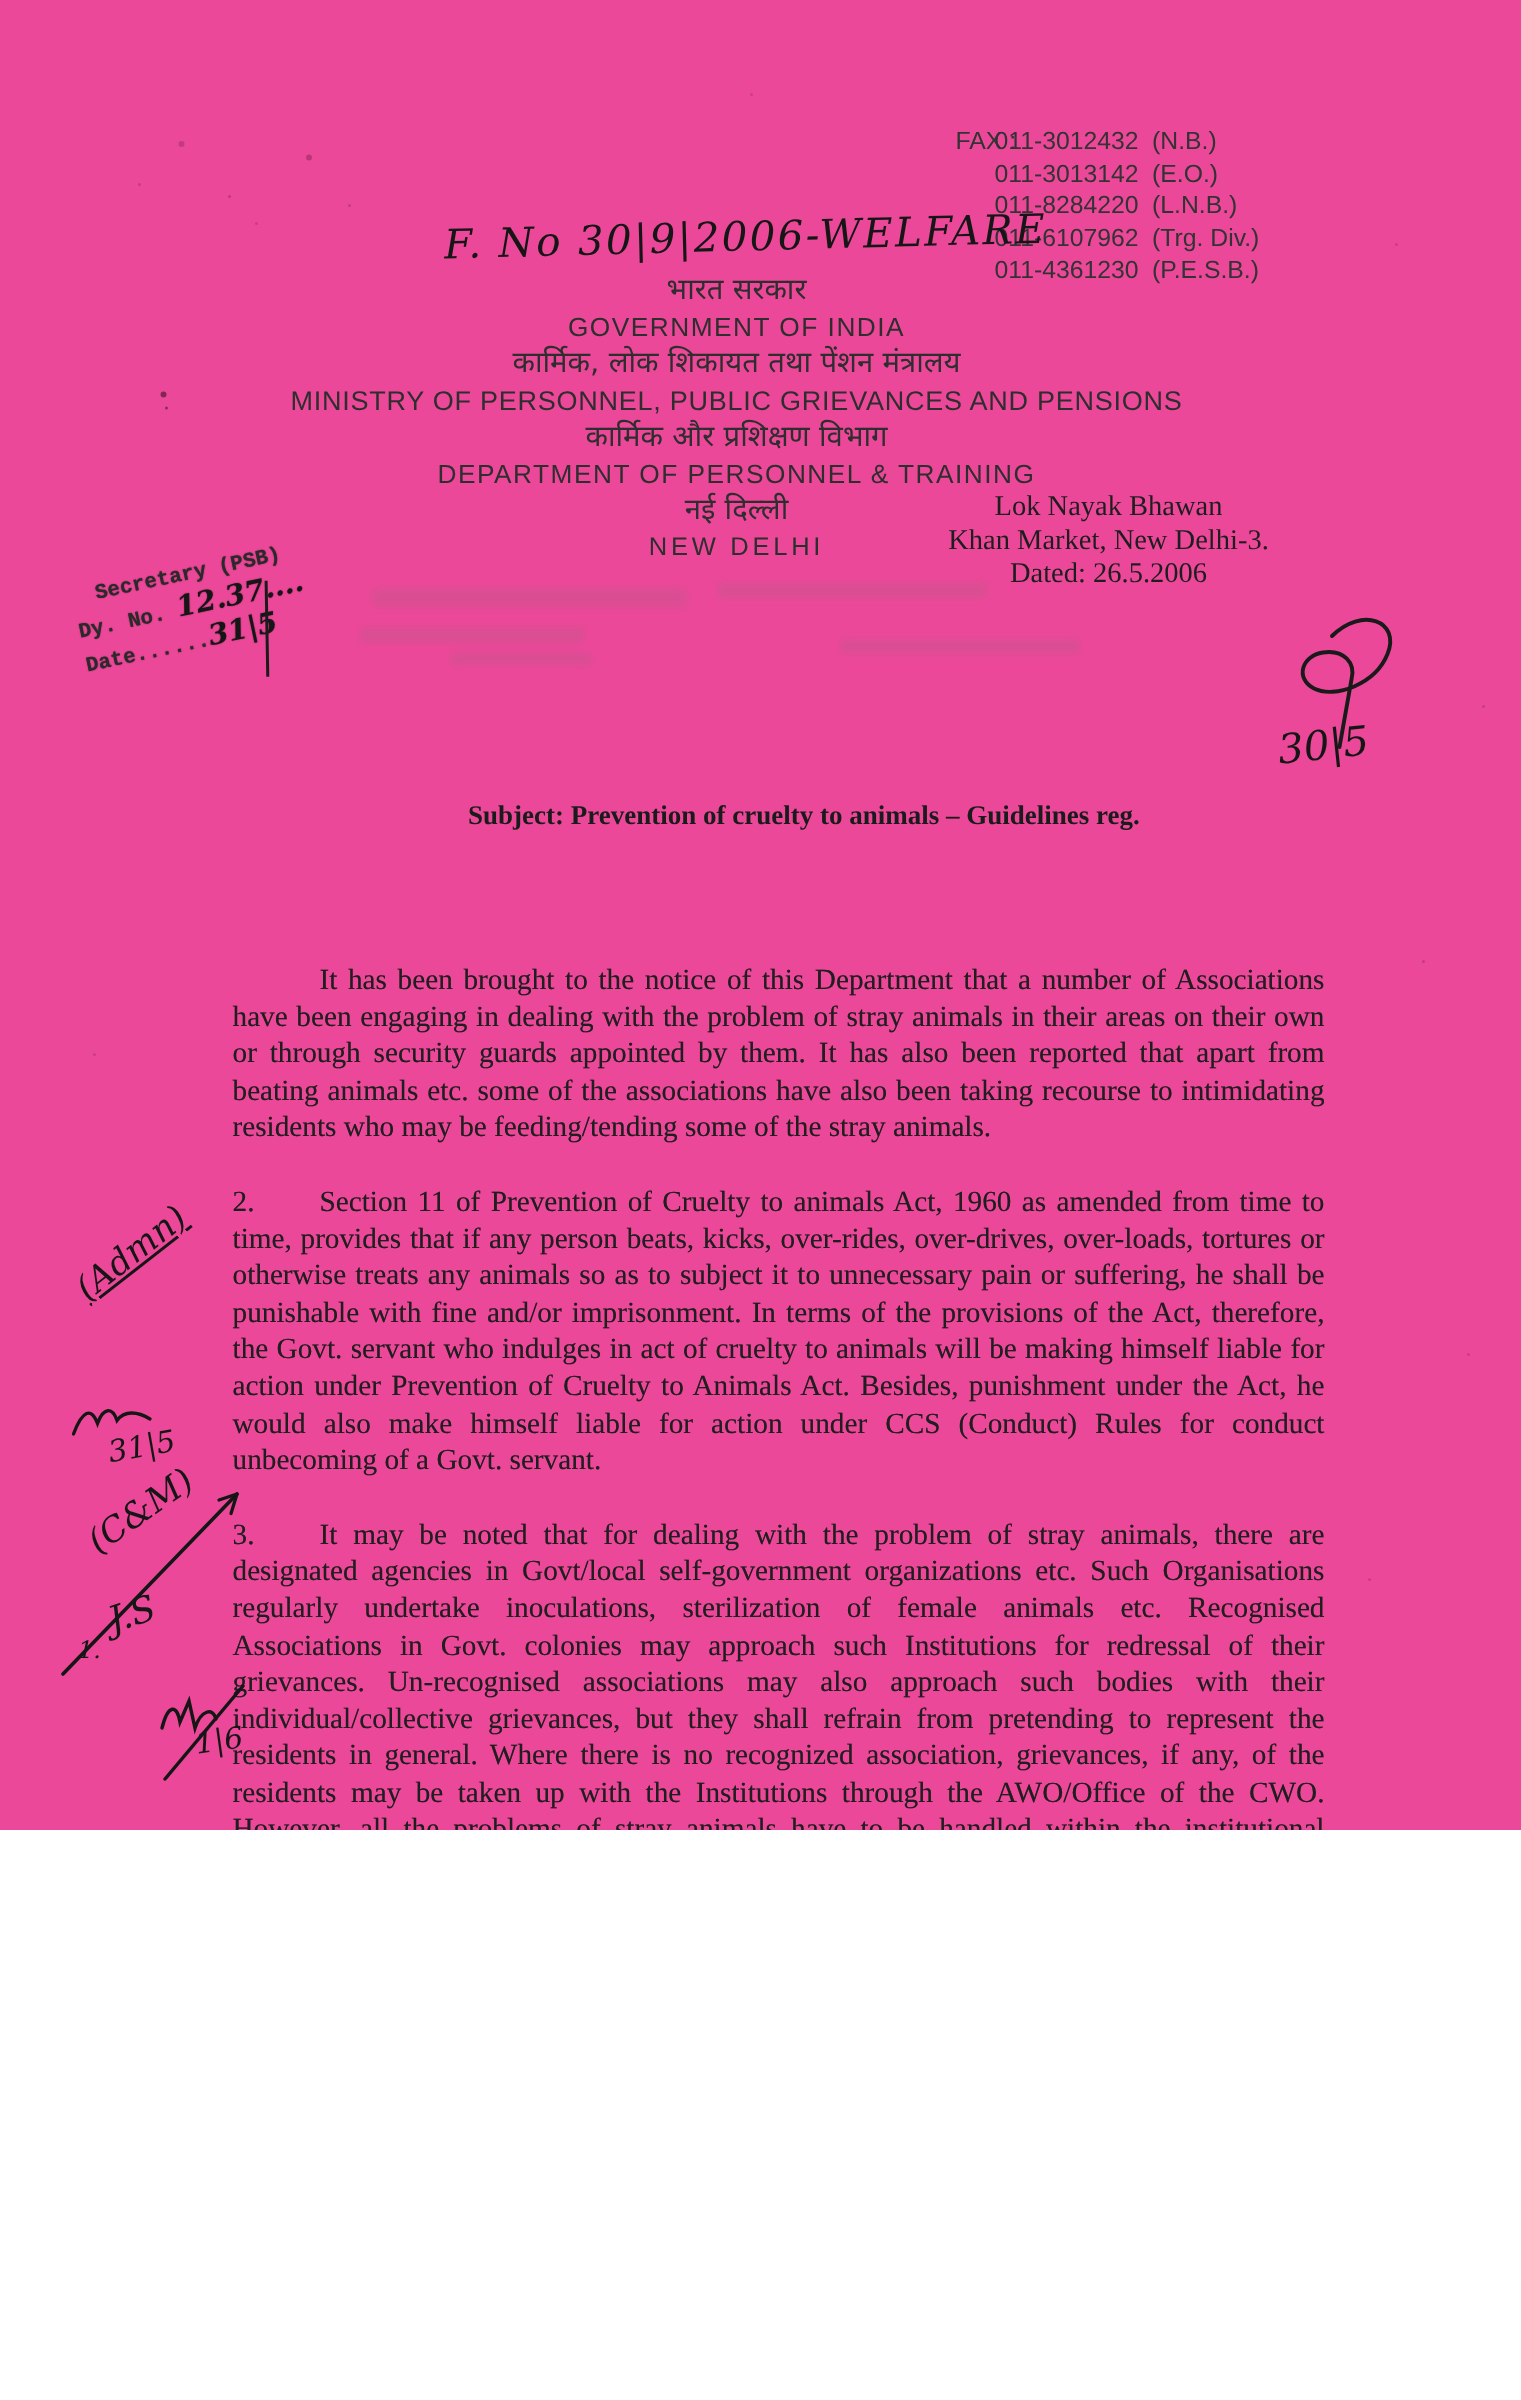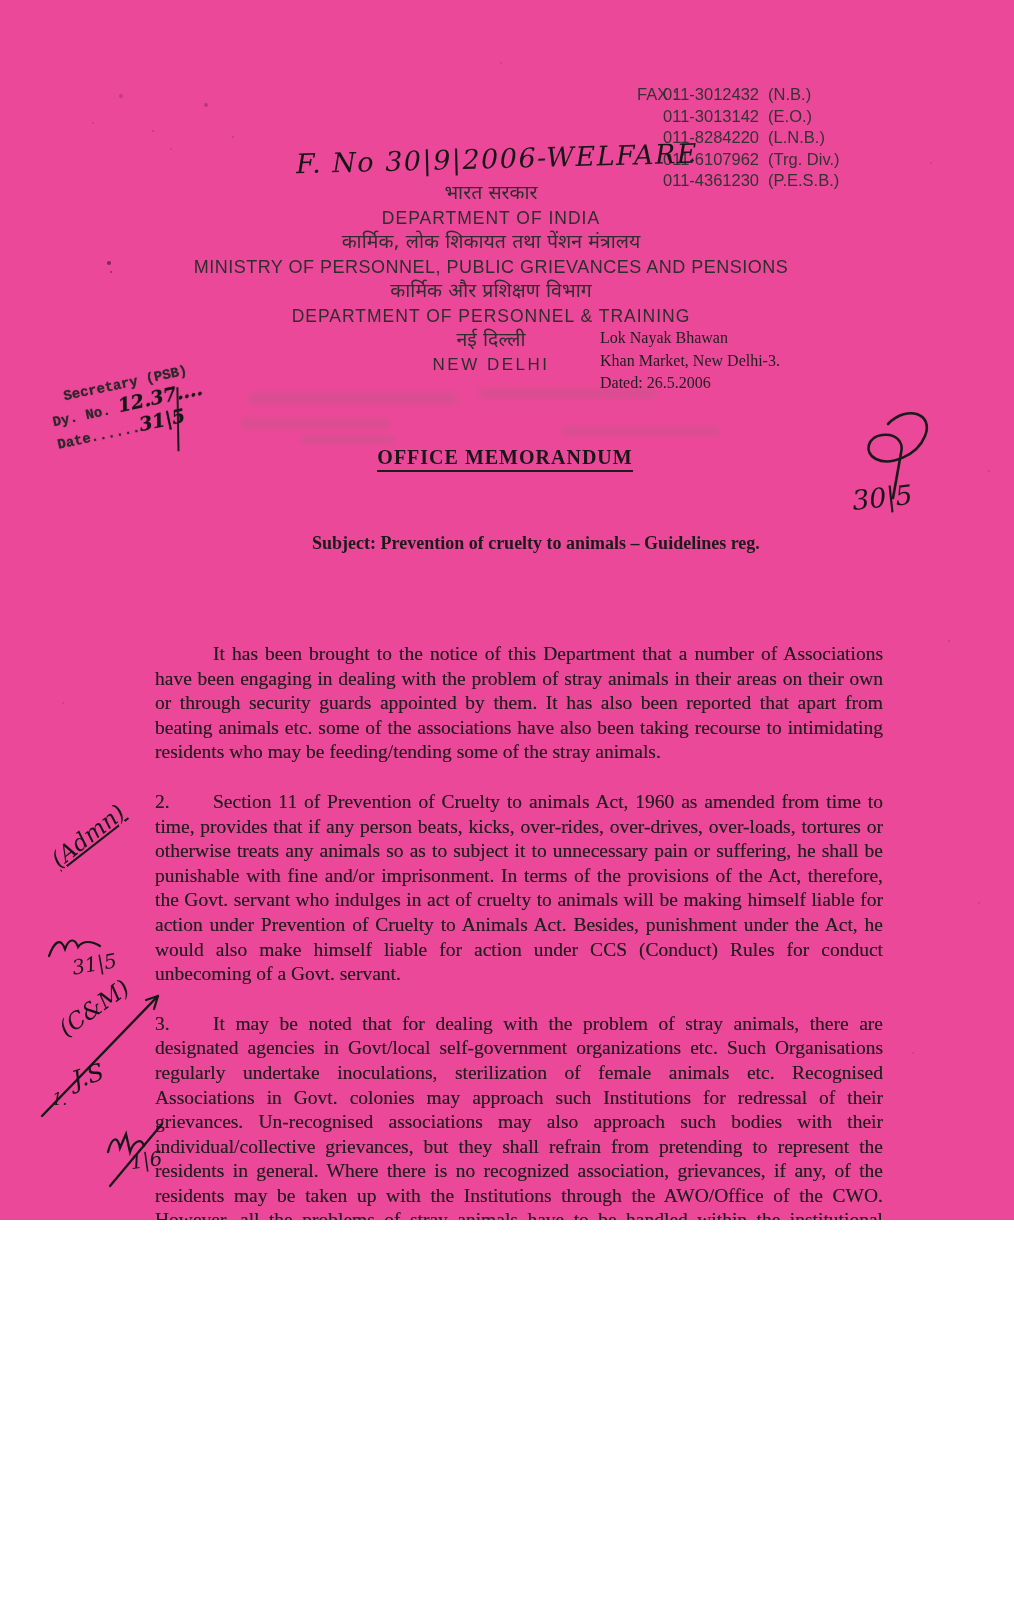--- a/index.html
+++ b/index.html
@@ -16,22 +16,22 @@
   .fax-row .sfx{margin-left:9px;}
   
   .letterhead{position:absolute;left:96px;top:181px;width:790px;text-align:center;
        font-family:"Liberation Sans",sans-serif;color:#2e2e2e;}
   .letterhead div{line-height:24.5px;}
   .lh-en{font-size:17.5px;letter-spacing:1px;}
   .lh-en-wide{font-size:18px;letter-spacing:.5px;}
   .lh-hi{font-size:19.5px;font-family:"DejaVu Sans","Liberation Sans",sans-serif;}
   .lh-city{font-size:17px;letter-spacing:2.5px;text-align:center;}
   
-  .addr{position:absolute;left:600px;top:327px;width:278px;text-align:left;
-        font-size:16px;line-height:22.5px;color:#1e1e1e;}
+  .addr{position:absolute;left:600px;top:327px;width:278px;text-align:center;
+        font-size:19px;line-height:22.5px;color:#1e1e1e;}
   
   .stamp{position:absolute;left:46px;top:390px;width:215px;
          transform:rotate(-12deg);transform-origin:left top;
          font-family:"Liberation Mono",monospace;font-weight:bold;color:#2a2a2a;
          font-size:14px;line-height:20px;text-shadow:0 0 1px rgba(0,0,0,.55);}
   .stamp .l1{padding-left:16px;}
   .stamp .hw-ov{font-size:19px;}
   .stamp-stroke{position:absolute;left:122px;top:24px;width:2px;height:64px;
          background:#1b1b1b;transform:rotate(11deg);}
   
@@ -96,21 +96,21 @@
       <div class="fax-row"><span>011-8284220</span><span class="sfx">(L.N.B.)</span></div>
       <div class="fax-row"><span>011-6107962</span><span class="sfx">(Trg. Div.)</span></div>
       <div class="fax-row"><span>011-4361230</span><span class="sfx">(P.E.S.B.)</span></div>
     </div>
   </div>
 
   <div class="hw fileno">F. No 30|9|2006-WELFARE</div>
 
   <div class="letterhead">
     <div class="lh-hi">भारत सरकार</div>
-    <div class="lh-en">DEPARTMENT OF INDIA</div>
+    <div class="lh-en">GOVERNMENT OF INDIA</div>
     <div class="lh-hi">कार्मिक, लोक शिकायत तथा पेंशन मंत्रालय</div>
     <div class="lh-en-wide">MINISTRY OF PERSONNEL, PUBLIC GRIEVANCES AND PENSIONS</div>
     <div class="lh-hi">कार्मिक और प्रशिक्षण विभाग</div>
     <div class="lh-en">DEPARTMENT OF PERSONNEL &amp; TRAINING</div>
     <div class="lh-hi">नई दिल्ली</div>
     <div class="lh-city">NEW DELHI</div>
   </div>
 
   <div class="addr">
     <div>Lok Nayak Bhawan</div>
@@ -118,23 +118,20 @@
     <div>Dated: 26.5.2006</div>
   </div>
 
   <div class="stamp">
     <div class="l1">Secretary (PSB)</div>
     <div><span>Dy. No.</span> <span class="hw hw-ov">12.37....</span></div>
     <div><span>Date......</span><span class="hw hw-ov">31|5</span></div>
     <div class="stamp-stroke"></div>
   </div>
 
-  <div class="om-title">
-    <span>OFFICE MEMORANDUM</span>
-  </div>
 
   <svg class="ann-svg" style="left:830px;top:408px;" width="110" height="92" viewBox="0 0 110 92">
     <path d="M58,16 C78,-4 104,6 95,28 C87,48 60,58 46,51 C33,44 38,29 52,27 C66,25 74,34 71,45 L63,90" fill="none" stroke="#1a1a1a" stroke-width="2.6" stroke-linecap="round"></path>
   </svg>
   <div class="hw sign30">30|5</div>
 
   <div class="subject">Subject: Prevention of cruelty to animals – Guidelines reg.</div>
 
   <div class="bodytext">
     <p><span class="pnum"></span><span>It has been brought to the notice of this Department that a number of Associations have been engaging in dealing with the problem of stray animals in their areas on their own or through security guards appointed by them.  It has also been reported that apart from beating animals etc. some of the associations have also been taking recourse to intimidating residents who may be feeding/tending some of the stray animals.</span></p>

